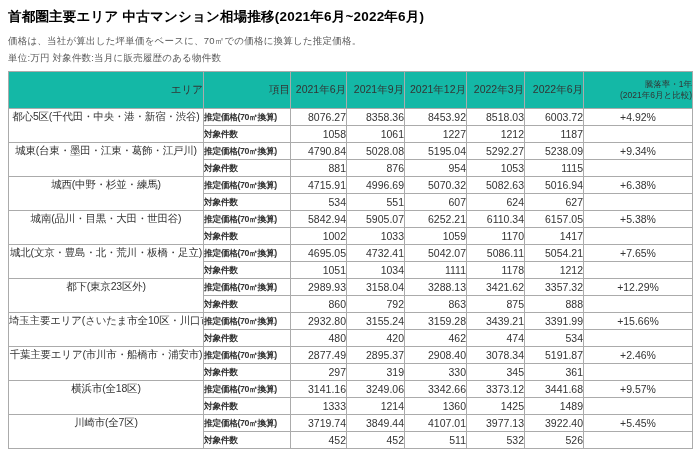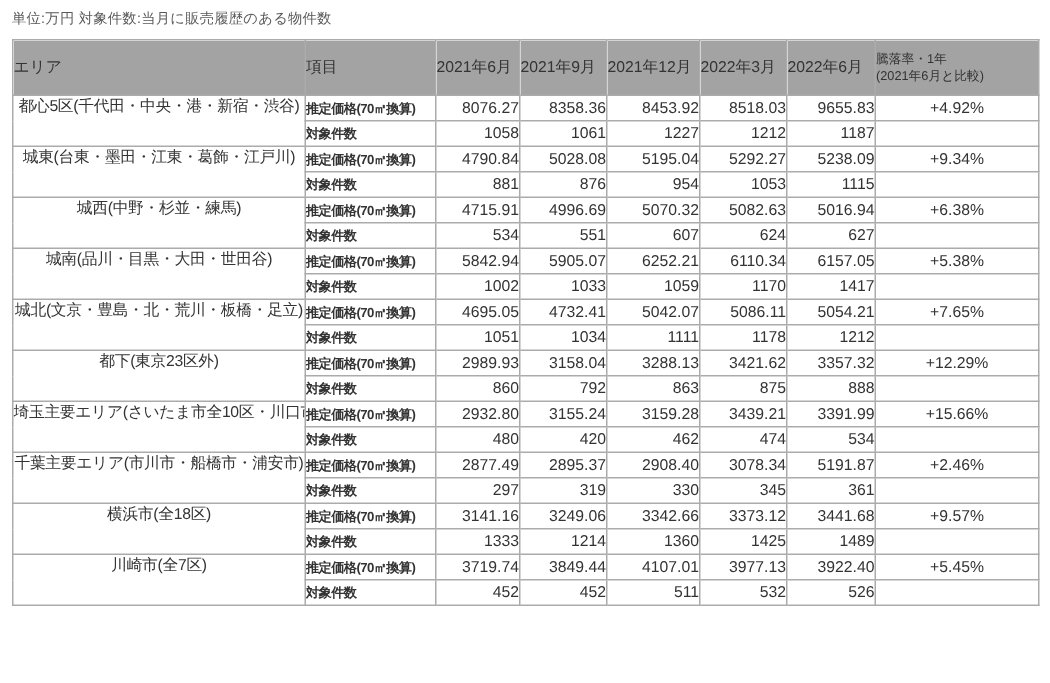--- a/index.html
+++ b/index.html
@@ -21,42 +21,44 @@
     border-collapse:collapse;table-layout:fixed;
     width:684px;margin-top:7px;
     border:1px solid #8a8a8a;
     font-size:10.5px;color:#333;
   }
   table.data th, table.data td{
     border:1px solid #ababab;
     padding:0;overflow:hidden;white-space:nowrap;
   }
   thead th{
-    background:#a3a3a3;font-weight:normal;
-    height:36px;text-align:left;font-size:10.5px;color:#333;
+    background:#14b8a6;font-weight:normal;
+    height:36px;text-align:right;font-size:10.5px;color:#333;
     vertical-align:middle;
   }
   th.change-head{font-size:8.5px;line-height:11px;}
   tbody td{height:16px;line-height:16px;vertical-align:middle;background:#fff;}
   td.area{
     vertical-align:top;text-align:center;
     padding:1px 2px 0 3px;line-height:15px;font-size:10.5px;
     letter-spacing:-0.2px;
   }
   td.item{
     text-align:left;padding-left:2px;
     font-size:8.8px;letter-spacing:-0.4px;color:#333;font-weight:bold;
   }
   td.num{text-align:right;padding-right:4px;font-size:10.5px;}
   td.change{text-align:center;padding-right:3px;font-size:10.5px;}
 </style>
 </head>
 <body>
 
 <div class="page">
+  <div class="title">首都圏主要エリア 中古マンション相場推移(2021年6月~2022年6月)</div>
+  <p class="note">価格は、当社が算出した坪単価をベースに、70㎡での価格に換算した推定価格。</p>
   <p class="note">単位:万円  対象件数:当月に販売履歴のある物件数</p>
 
   <table class="data">
     <colgroup>
       <col style="width:195px">
         <col style="width:87px">
       <col style="width:56px">
         <col style="width:58px">
         <col style="width:62px">
       <col style="width:58px">
@@ -79,21 +81,21 @@
       </tr>
     </thead>
     <tbody>
         <tr>
           <td class="area" rowspan="2">都心5区(千代田・中央・港・新宿・渋谷)</td>
           <td class="item">推定価格(70㎡換算)</td>
           <td class="num">8076.27</td>
           <td class="num">8358.36</td>
           <td class="num">8453.92</td>
           <td class="num">8518.03</td>
-          <td class="num">9655.83</td>
+          <td class="num">6003.72</td>
           <td class="change">+4.92%</td>
         </tr>
         <tr>
           <td class="item">対象件数</td>
           <td class="num">1058</td>
           <td class="num">1061</td>
           <td class="num">1227</td>
           <td class="num">1212</td>
           <td class="num">1187</td>
           <td class="change"></td>

